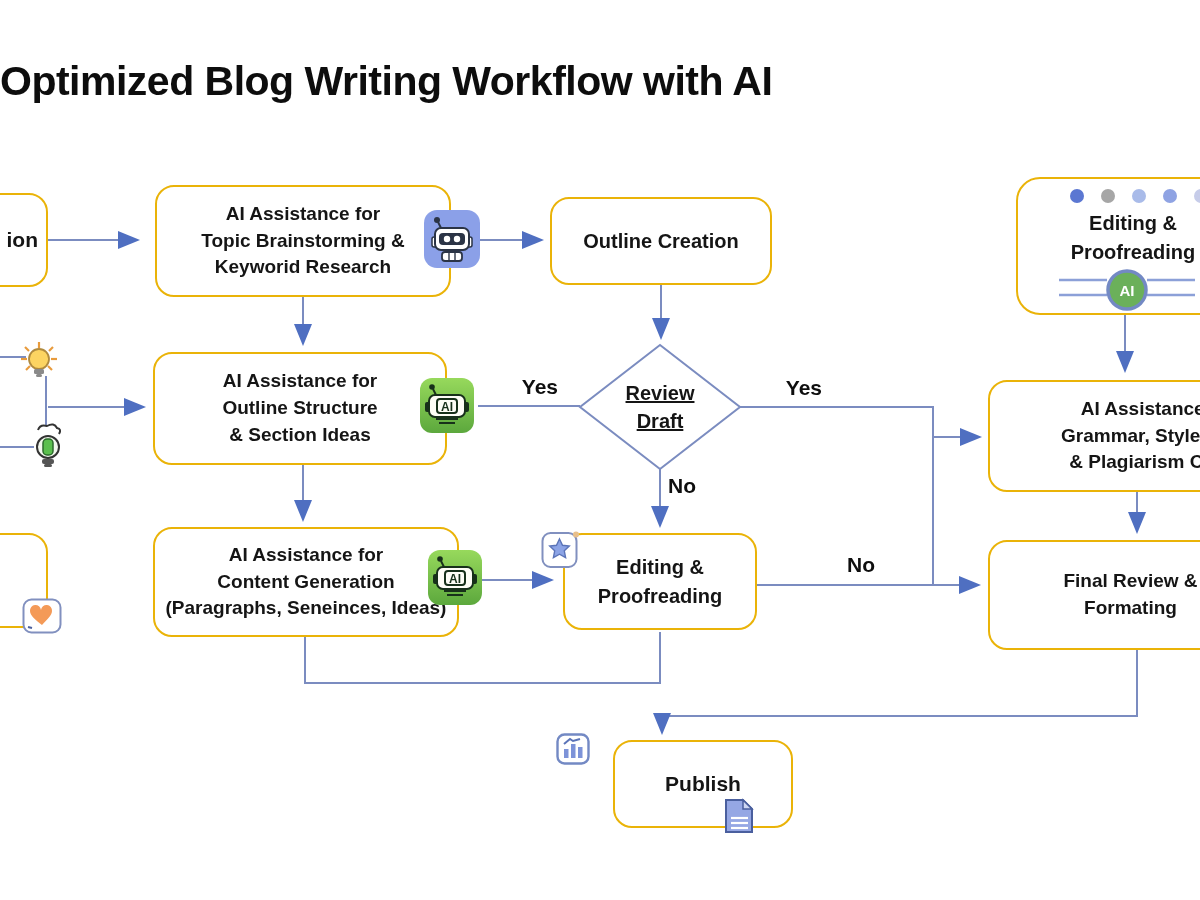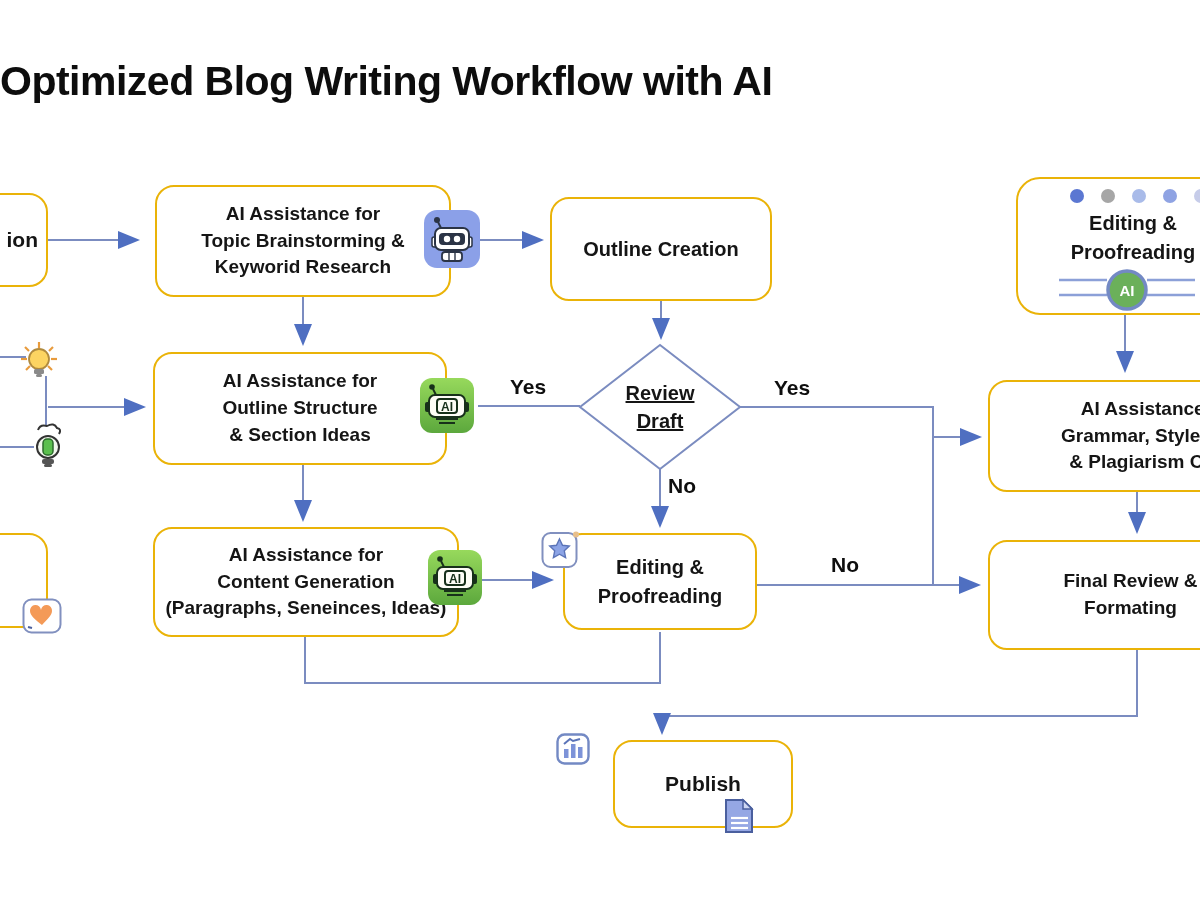--- a/index.html
+++ b/index.html
@@ -5,21 +5,21 @@
   html,body{margin:0;padding:0;background:#ffffff;}
   body{width:1200px;height:900px;position:relative;overflow:hidden;
        font-family:"Liberation Sans",sans-serif;color:#111;}
   .title{position:absolute;left:0;top:58px;width:1200px;text-align:left;
          font-size:41px;font-weight:800;letter-spacing:-0.5px;color:#0d0d0d;}
   .node{position:absolute;background:#fff;border:2px solid #eab308;border-radius:19px;
         display:flex;align-items:center;justify-content:center;text-align:center;
         font-size:19px;font-weight:600;line-height:1.42;color:#151515;
         white-space:pre-line;box-sizing:border-box;}
   .edge-label{position:absolute;font-size:21px;font-weight:600;color:#0e0e0e;
-              text-align:center;white-space:nowrap;}
+              text-align:right;white-space:nowrap;}
   .lines{position:absolute;left:0;top:0;pointer-events:none;}
   .icon{position:absolute;}
   .diamond-label{position:absolute;display:flex;align-items:center;justify-content:center;
                  text-align:center;font-size:20px;font-weight:600;line-height:1.4;
                  white-space:pre-line;color:#151515;text-decoration:underline;}
   .dots{position:absolute;left:52px;top:10px;display:flex;gap:17px;}
   .dot{width:14px;height:14px;border-radius:50%;}
   .etop-label{position:absolute;left:0;top:30px;width:230px;text-align:center;
               font-size:20px;font-weight:600;line-height:1.45;white-space:pre-line;}
   .cut-label{justify-content:flex-end;padding-right:8px;font-size:21px;}
@@ -79,21 +79,21 @@
     <rect x="11" y="18" width="34" height="22" rx="6" fill="#fff" stroke="#2b3446" stroke-width="2"></rect>
     <rect x="15" y="23" width="26" height="12" rx="4" fill="#2b3446"></rect>
     <circle cx="23" cy="29" r="3.2" fill="#fff"></circle>
     <circle cx="33" cy="29" r="3.2" fill="#fff"></circle>
     <rect x="18" y="42" width="20" height="9" rx="3" fill="#fff" stroke="#2b3446" stroke-width="1.8"></rect>
     <line x1="25" y1="43" x2="25" y2="50" stroke="#2b3446" stroke-width="1.4"></line>
     <line x1="31" y1="43" x2="31" y2="50" stroke="#2b3446" stroke-width="1.4"></line>
   </svg>
 </div>
 
-<div class="node" style="left:550px;top:197px;width:222px;height:104px;font-size:20px;">
+<div class="node" style="left:550px;top:197px;width:222px;height:88px;font-size:20px;">
   <span>Outline Creation</span>
 </div>
 
 <div class="node" style="left:1016px;top:177px;width:230px;height:138px;align-items:flex-start;border-radius:24px;">
   <div class="dots">
     <span class="dot" style="background:#5b77d2"></span>
     <span class="dot" style="background:#a6a6a6"></span>
     <span class="dot" style="background:#a9bbe9"></span>
     <span class="dot" style="background:#8fa3e3"></span>
     <span class="dot" style="background:#c6cce9"></span>

